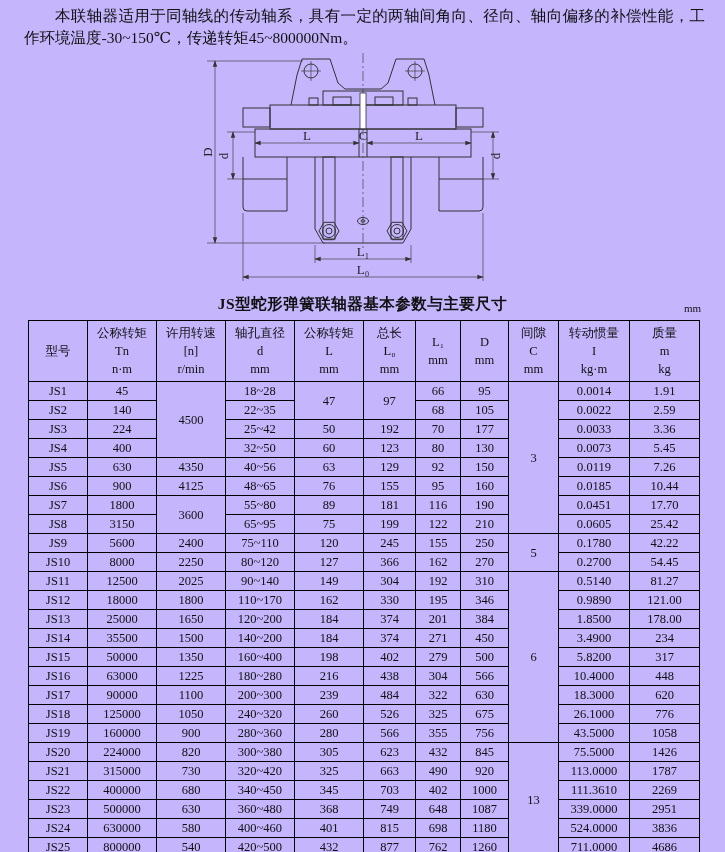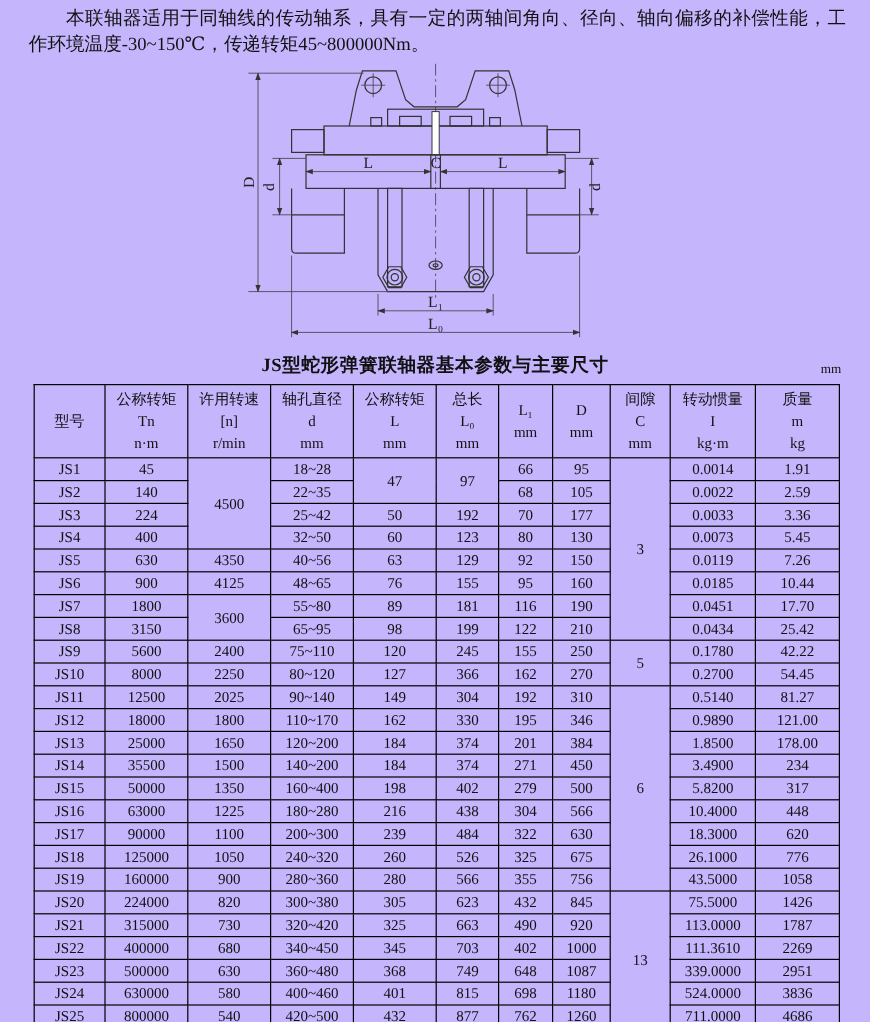--- a/index.html
+++ b/index.html
@@ -252,25 +252,25 @@
           <td>181</td>
           <td>116</td>
           <td>190</td>
           <td>0.0451</td>
           <td>17.70</td>
         </tr>
         <tr>
           <td>JS8</td>
           <td>3150</td>
           <td>65~95</td>
-          <td>98</td>
+          <td>75</td>
           <td>199</td>
           <td>122</td>
           <td>210</td>
-          <td>0.0434</td>
+          <td>0.0605</td>
           <td>25.42</td>
         </tr>
         <tr>
           <td>JS9</td>
           <td>5600</td>
           <td>2400</td>
           <td>75~110</td>
           <td>120</td>
           <td>245</td>
           <td>155</td>

